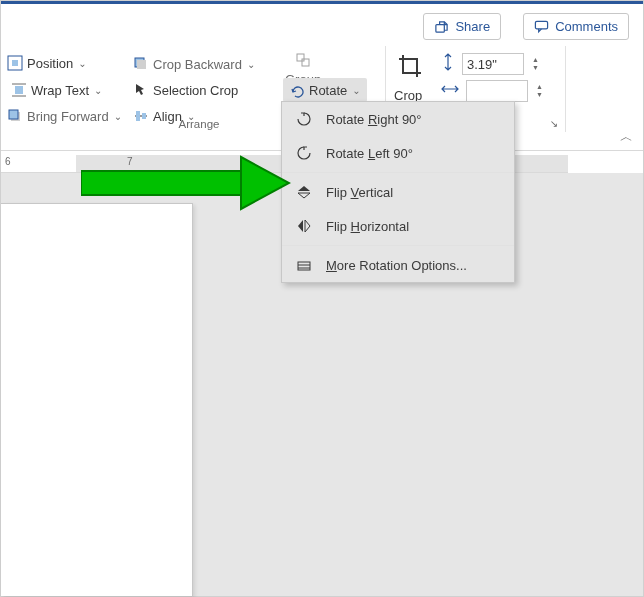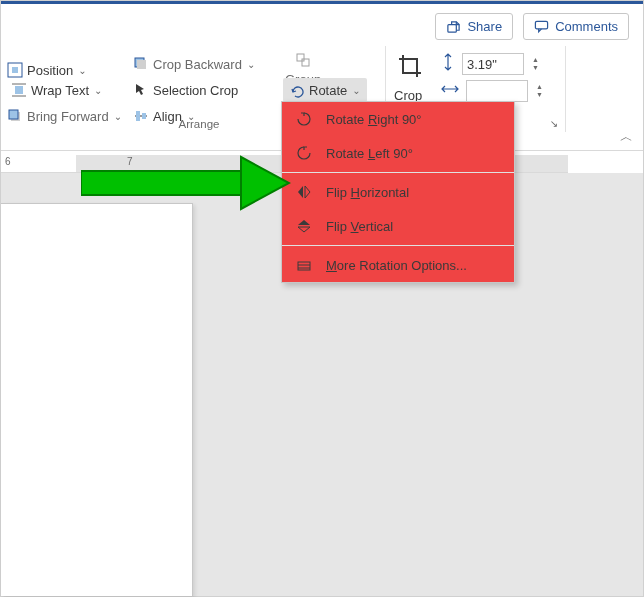--- a/index.html
+++ b/index.html
@@ -1,19 +1,19 @@
 <!DOCTYPE html>
 <html><head>
 <meta charset="utf-8">
 <style>
   * { box-sizing: border-box; font-family: "Segoe UI", Arial, sans-serif; }
   body { margin: 0; width: 644px; height: 597px; background: #fff; position: relative; overflow: hidden; }
   .frame { border: 1px solid #d0d0d0; width: 644px; height: 597px; position: relative; }
   .bluebar { position: absolute; left: 0; top: 0; right: 0; height: 3px; background: #2b579a; }
-  .topright { position: absolute; right: 14px; top: 12px; display: flex; gap: 10px; }
+  .topright { position: absolute; right: 14px; top: 12px; display: flex; gap: 22px; }
   .btn-outline { display: flex; align-items: center; gap: 6px; border: 1px solid #c7c7c7; border-radius: 3px; padding: 5px 10px; color: #2b579a; font-size: 13px; cursor: pointer; background: #fff; }
   .btn-outline svg { width: 15px; height: 15px; }
   .ribbon { position: absolute; left: 0; top: 45px; right: 0; height: 105px; background: #fff; border-bottom: 1px solid #d9d9d9; }
   .rgroup { position: absolute; top: 0; bottom: 18px; border-right: 1px solid #e1e1e1; }
   .rgroup.arrange { left: 0; width: 385px; }
   .rgroup.size { left: 385px; width: 180px; }
   .rlabel { position: absolute; bottom: 0; left: 12px; right: 0; text-align: center; font-size: 11.5px; color: #6a6a6a; }
   .grp-name { position: absolute; left: 0; right: 0; bottom: 2px; height: 16px; }
   .cmd { display: flex; align-items: center; gap: 4px; font-size: 13px; color: #6a6a6a; position: absolute; height: 24px; cursor: pointer; padding: 0 2px; }
   .cmd.dark { color: #3a3a3a; }
@@ -25,21 +25,21 @@
   .spinbtns { display: flex; flex-direction: column; }
   .spinbtns div { font-size: 7px; color: #6a6a6a; line-height: 8px; cursor: pointer; padding: 0 2px; }
   .ribbon-collapse { position: absolute; right: 10px; bottom: 4px; font-size: 13px; color: #6a6a6a; cursor: pointer; }
   .dialog-launcher { position: absolute; right: 4px; bottom: 2px; width: 14px; height: 14px; cursor: pointer; color: #6a6a6a; font-size: 10px; display:flex; align-items:center; justify-content:center; }
   .ruler { position: absolute; left: 0; top: 154px; right: 75px; height: 18px; background: #f0f0f0; border-bottom: 1px solid #d9d9d9; }
   .ruler .whiteseg { position: absolute; left: 0; top: 0; bottom: 0; width: 75px; background: #fff; }
   .ruler .greyseg { position: absolute; left: 75px; top: 0; bottom: 0; right: 0; background: #e3e3e3; }
   .ruler .num { position: absolute; top: 1px; font-size: 10px; color: #6a6a6a; }
   .workspace { position: absolute; left: 0; top: 172px; right: 0; bottom: 0; background: #e6e6e6; }
   .page { position: absolute; left: 0; top: 30px; width: 192px; bottom: 0; background: #fff; border-top: 1px solid #c7c7c7; border-right: 1px solid #c7c7c7; box-shadow: 2px 2px 4px rgba(0,0,0,0.1); }
-  .dropdown { position: absolute; left: 280px; top: 100px; width: 234px; background: #ef4444; border: 1px solid #c7c7c7; box-shadow: 3px 3px 6px rgba(0,0,0,0.2); z-index: 30; }
+  .dropdown { position: absolute; left: 280px; top: 100px; width: 234px; background: #e5e5e5; border: 1px solid #c7c7c7; box-shadow: 3px 3px 6px rgba(0,0,0,0.2); z-index: 30; }
   .dd-item { display: flex; align-items: center; gap: 12px; padding: 7px 12px; font-size: 13px; color: #3a3a3a; cursor: pointer; }
   .dd-item .ic { width: 20px; height: 20px; display: inline-flex; align-items: center; justify-content: center; }
   .dd-sep { height: 1px; background: #e1e1e1; margin: 2px 0; }
   .arrow { position: absolute; left: 80px; top: 152px; z-index: 40; pointer-events: none; }
   u.access { text-decoration: underline; }
 </style>
 </head>
 <body>
 <div class="frame">
 
@@ -58,21 +58,21 @@
     <svg viewBox="0 0 16 16" fill="none" stroke="#2b579a" stroke-width="1.3">
           <rect x="1.5" y="2.5" width="13" height="8" rx="1.5"></rect>
           <path d="M5 10.5v3l3-3"></path>
         </svg>
     <span>Comments</span>
   </div>
 </div>
 
 <div class="ribbon">
   <div class="rgroup arrange">
-    <div class="cmd dark" style="left:4px; top:12px;">
+    <div class="cmd dark" style="left:4px; top:5px;">
       <span class="ic">
             <svg width="16" height="16" viewBox="0 0 16 16">
               <rect x="1" y="1" width="14" height="14" fill="none" stroke="#2b579a"></rect>
               <rect x="5" y="5" width="6" height="6" fill="#9dc3e6"></rect>
             </svg>
           </span>
       <span>Position</span>
           <span class="caret">⌄</span>
     </div>
     <div class="cmd dark" style="left:8px; top:32px;">
@@ -215,34 +215,34 @@
             <path d="M9 3a6 6 0 1 0 6 6" fill="none" stroke="#3a3a3a" stroke-width="1.2"></path>
             <path d="M12 3l-3 0 0 3" fill="none" stroke="#3a3a3a" stroke-width="1.2"></path>
           </svg>
         </span>
     <span>Rotate <u class="access">L</u>eft 90°</span>
   </div>
   <div class="dd-sep"></div>
   <div class="dd-item">
     <span class="ic">
           <svg width="18" height="18" viewBox="0 0 18 18">
+            <path d="M3 8h12l-6-5z" fill="#3a3a3a"></path>
+            <path d="M3 10h12l-6 5z" fill="none" stroke="#3a3a3a"></path>
+          </svg>
+        </span>
+    <span>Flip <u class="access">V</u>ertical</span>
+  </div>
+  <div class="dd-item">
+    <span class="ic">
+          <svg width="18" height="18" viewBox="0 0 18 18">
             <path d="M8 3v12l-5-6z" fill="#3a3a3a"></path>
             <path d="M10 3v12l5-6z" fill="none" stroke="#3a3a3a"></path>
           </svg>
         </span>
     <span>Flip <u class="access">H</u>orizontal</span>
-  </div>
-  <div class="dd-item">
-    <span class="ic">
-          <svg width="18" height="18" viewBox="0 0 18 18">
-            <path d="M3 8h12l-6-5z" fill="#3a3a3a"></path>
-            <path d="M3 10h12l-6 5z" fill="none" stroke="#3a3a3a"></path>
-          </svg>
-        </span>
-    <span>Flip <u class="access">V</u>ertical</span>
   </div>
   <div class="dd-sep"></div>
   <div class="dd-item">
     <span class="ic">
           <svg width="18" height="18" viewBox="0 0 18 18">
             <rect x="3" y="6" width="12" height="8" fill="none" stroke="#3a3a3a"></rect>
             <line x1="3" y1="9" x2="15" y2="9" stroke="#3a3a3a"></line>
             <line x1="3" y1="12" x2="15" y2="12" stroke="#3a3a3a"></line>
           </svg>
         </span>

